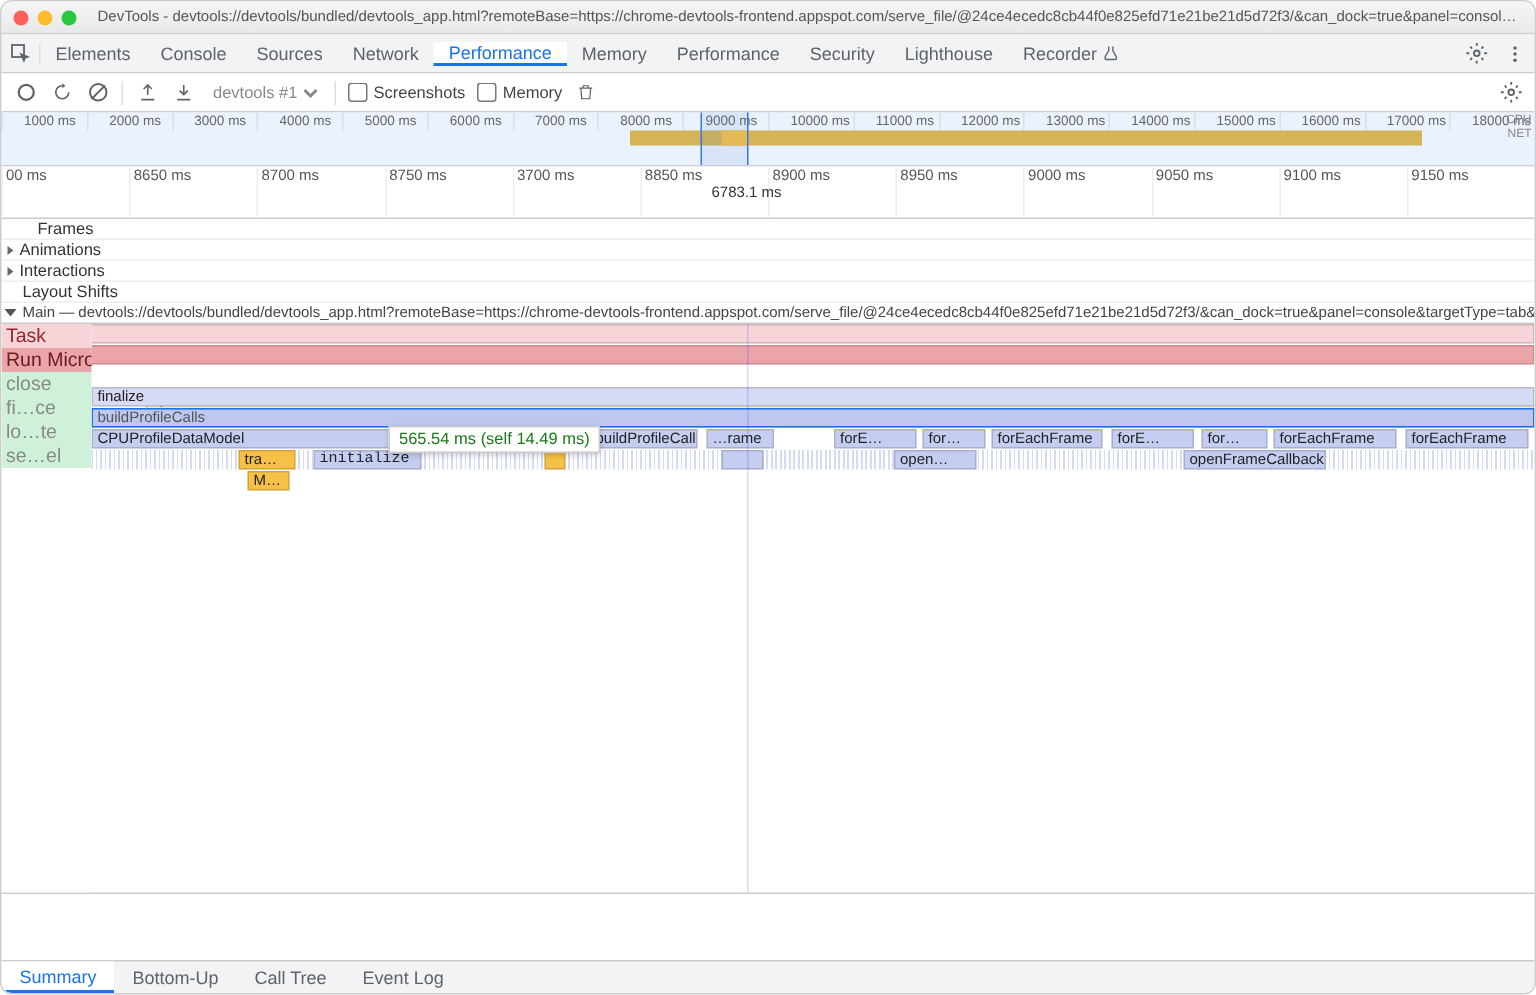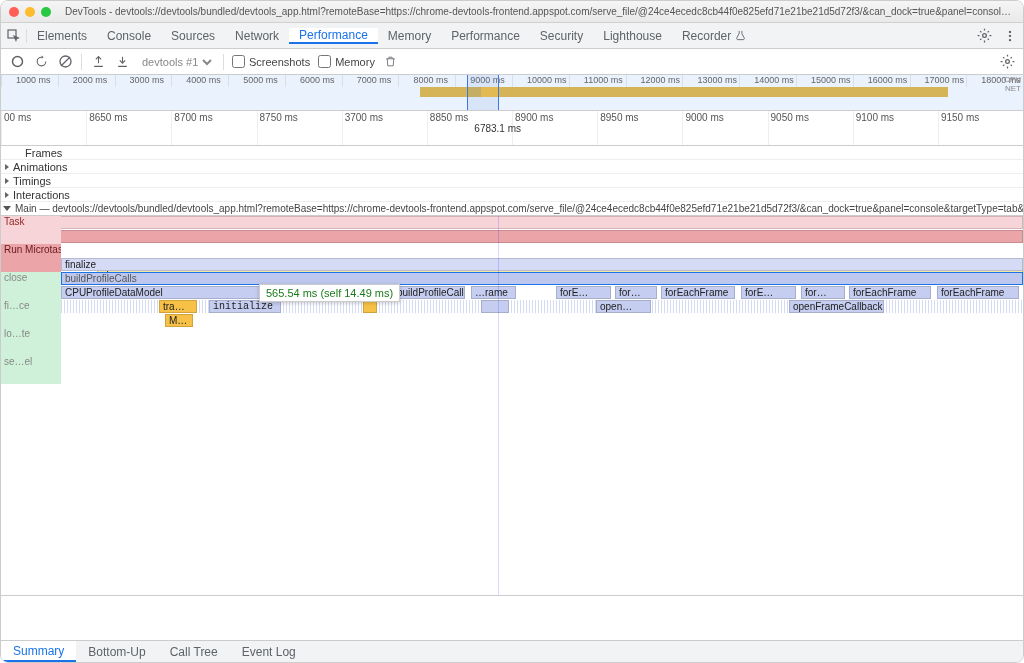--- a/index.html
+++ b/index.html
@@ -95,21 +95,21 @@
   
   .flame{position:relative;height:380px;border-bottom:1px solid #ccc;background:#fff;overflow:hidden;}
   .fl-bar{position:absolute;height:13px;font-size:10px;color:#222;padding:0 3px;overflow:hidden;border:0.5px solid rgba(0,0,0,0.15);}
   .red{background:#F7D4D7;color:#94272b;}
   .yellow{background:#F7E9A0;}
   .yellowb{background:#F6C146;}
   .blue{background:#D5DBF5;}
   .bluebright{background:#C5CDF0;}
   .sel{outline:1.5px solid #1a73e8;outline-offset:-1px;background:#BEC8EF;}
   .gutter{position:absolute;left:0;top:0;bottom:0;width:60px;background:#fff;}
-  .gutter .gline{height:28px;font-size:10px;color:#888;padding:0 3px;overflow:hidden;white-space:nowrap;}
+  .gutter .gline{height:16px;font-size:13px;color:#888;padding:0 3px;overflow:hidden;white-space:nowrap;}
   .tooltip{
     position:absolute;background:#fff;border:1px solid #ccc;box-shadow:0 1px 4px rgba(0,0,0,0.2);
     padding:2px 6px;font-size:11px;color:#333;z-index:20;white-space:nowrap;
   }
   
   .bottom{
     position:absolute;left:0;right:0;bottom:0;height:22px;border-top:1px solid #ccc;background:#f1f3f4;
     display:flex;align-items:stretch;font-size:12px;color:#5f6368;
   }
   .bottom .btab{padding:0 12px;display:flex;align-items:center;cursor:pointer;}
@@ -266,25 +266,24 @@
 <div class="tracks">
   <div class="track-row">
       <span class="frames-label">Frames</span>
     </div>
   <div class="track-row">
       <span class="caret"></span>
       <span>Animations</span>
     </div>
   <div class="track-row">
       <span class="caret"></span>
-      <span>Timings</span>
+      <span>Interactions</span>
     </div>
   <div class="track-row">
-      <span class="caret"></span>
-      <span>Interactions</span>
+      <span style="padding-left:10px">Layout Shifts</span>
     </div>
   <div class="main-header">
       <span class="caret-down"></span>
       <span>Main — devtools://devtools/bundled/devtools_app.html?remoteBase=https://chrome-devtools-frontend.appspot.com/serve_file/@24ce4ecedc8cb44f0e825efd71e21be21d5d72f3/&amp;can_dock=true&amp;panel=console&amp;targetType=tab&amp;debugFrontend=true</span>
     </div>
 </div>
 
 <div class="flame">
 
   <div class="fl-bar red" style="top:0;left:0;right:0;"></div>

